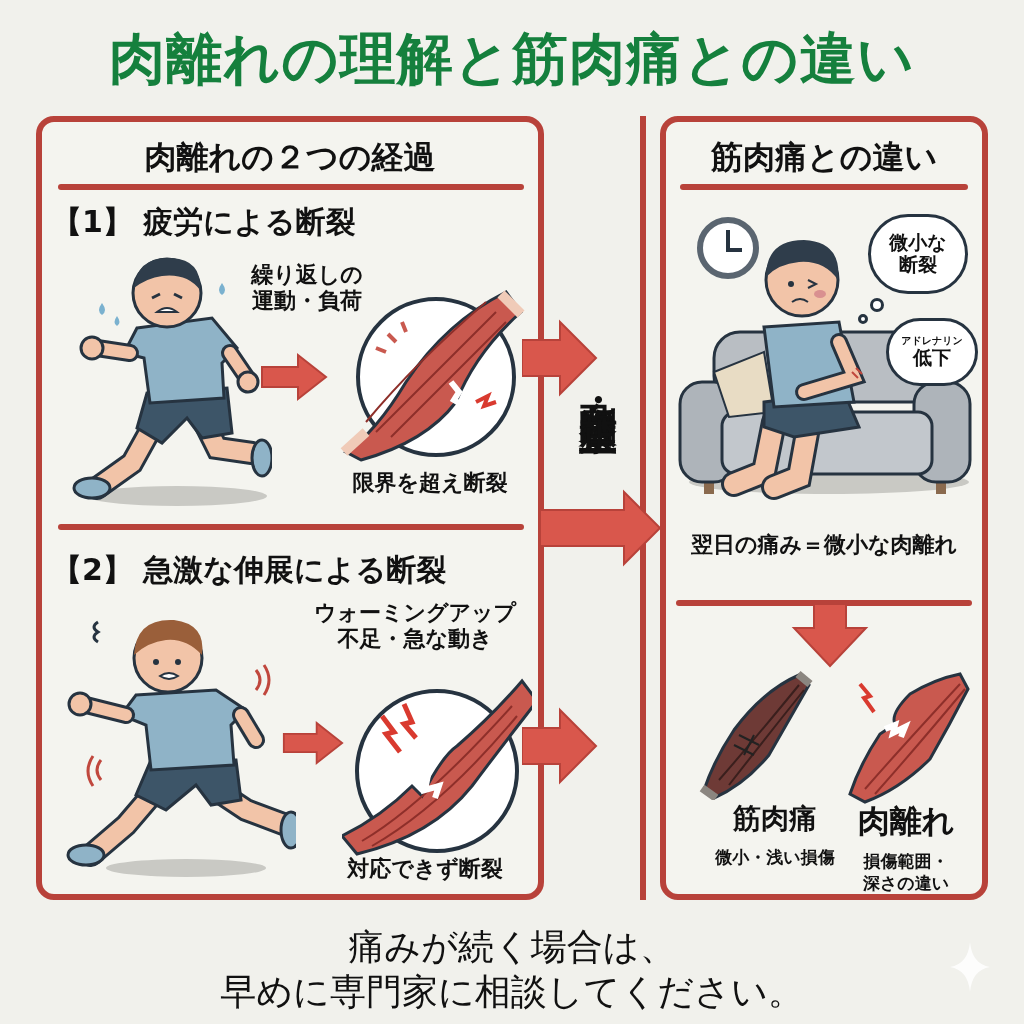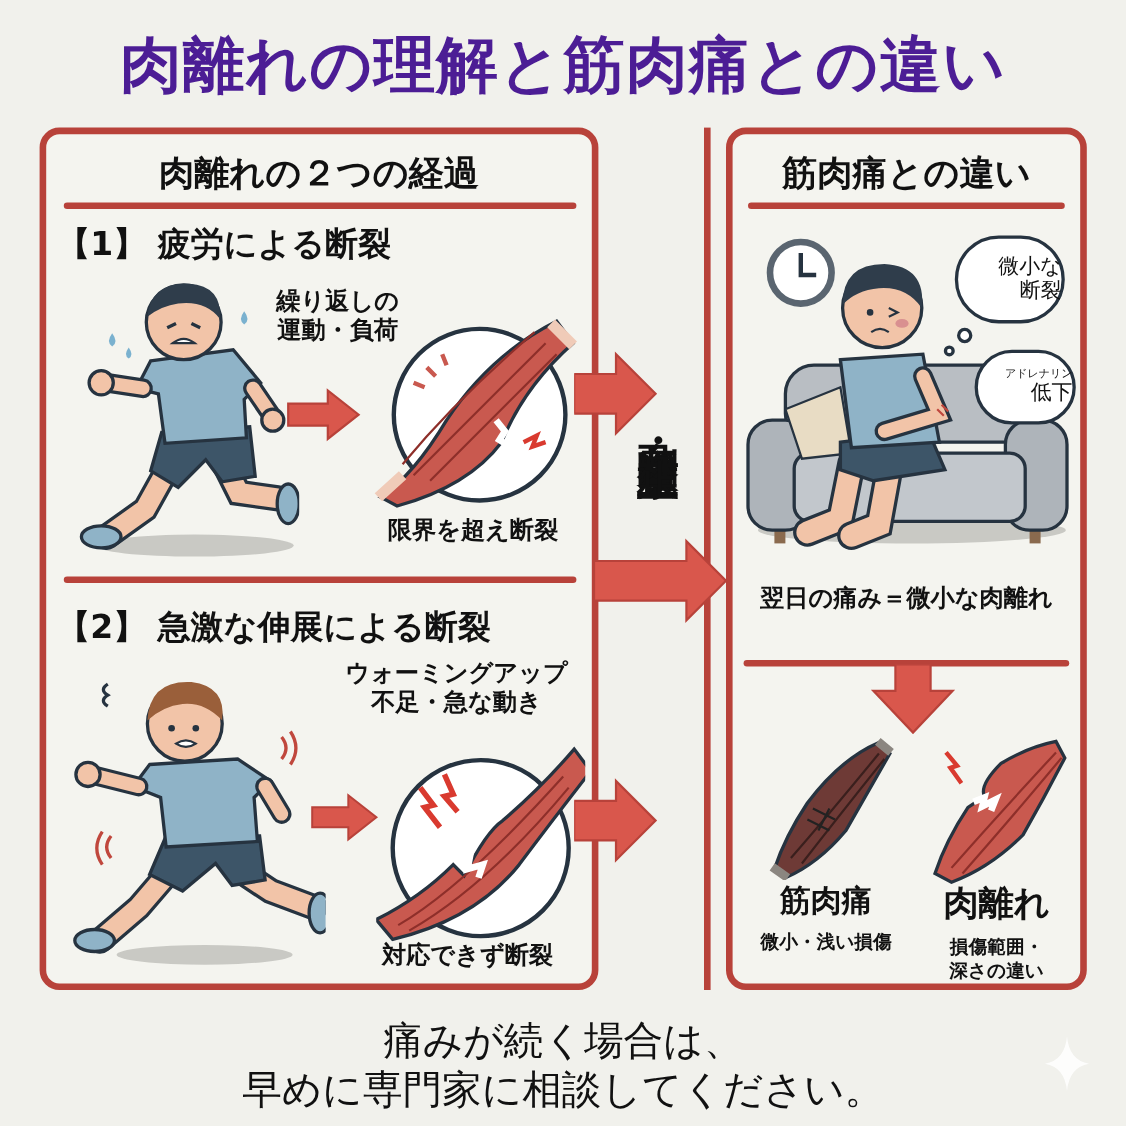--- a/index.html
+++ b/index.html
@@ -6,40 +6,40 @@
   html, body { width: 1024px; height: 1024px; overflow: hidden; }
   body {
     background: #f1f1ec;
     font-family: "DejaVu Sans", "Liberation Sans", sans-serif;
     color: #111;
     position: relative;
   }
   .abs { position: absolute; }
   .main-title {
     left: 0; top: 22px; width: 1024px; text-align: center;
-    font-size: 56px; font-weight: bold; letter-spacing: 1px; color: #4c1d95;
+    font-size: 56px; font-weight: bold; letter-spacing: 1px; color: #15803d;
   }
   .panel {
     border: 6px solid #b8423a; border-radius: 18px; background: #f4f4ef;
   }
   .panel-left { left: 36px; top: 116px; width: 508px; height: 784px; }
   .panel-right { left: 660px; top: 116px; width: 328px; height: 784px; }
   .divider-v { background: #b8423a; width: 6px; }
   .hline { background: #b8423a; height: 6px; border-radius: 3px; }
   .panel-title { font-size: 32px; font-weight: bold; text-align: center; }
   .sec-title { font-size: 30px; font-weight: bold; }
   .lbl { font-size: 22px; font-weight: bold; text-align: center; line-height: 1.2; }
   .lbl-sm { font-size: 17px; font-weight: bold; text-align: center; line-height: 1.3; }
   .vtext {
     writing-mode: vertical-rl; text-orientation: upright;
     font-size: 38px; font-weight: bold; letter-spacing: 2px;
   }
   .bottom-msg { left: 0; width: 1024px; text-align: center; font-size: 36px; font-weight: normal; line-height: 1.25; }
   svg { display: block; }
-  .bubble { font-size: 19px; font-weight: normal; text-align: right; line-height: 1.15; }
+  .bubble { font-size: 19px; font-weight: bold; text-align: center; line-height: 1.15; }
 </style>
 </head>
 <body>
 
 <div class="abs main-title">肉離れの理解と筋肉痛との違い</div>
 
 <div class="abs panel panel-left"></div>
 <div class="abs panel-title" style="left:36px;top:136px;width:508px;">肉離れの２つの経過</div>
 <div class="abs hline" style="left:58px;top:184px;width:466px;"></div>
 
@@ -251,21 +251,21 @@
 </div>
 <div class="abs" style="left:840px;top:664px;">
   <svg width="130" height="140" viewBox="0 0 130 140">
     <path d="M10 130 Q20 100 40 70 L55 60 Q50 50 70 30 Q95 15 120 10 L128 25 Q110 60 90 95 Q60 125 25 138 Z" fill="#c9594f" stroke="#263340" stroke-width="3"></path>
     <path d="M25 125 Q60 85 120 20 M35 130 Q75 85 125 25" stroke="#8e2f2a" stroke-width="2" fill="none"></path>
     <path d="M45 65 l10 -4 l-2 8 l12 -6 l-4 10" stroke="#fff" stroke-width="6" fill="none"></path>
     <path d="M20 20 l10 12 l-6 2 l10 14" stroke="#d93a2f" stroke-width="4" fill="none"></path>
   </svg>
 </div>
 
-<div class="abs" style="left:676px;top:800px;width:150px;text-align:center;">
+<div class="abs" style="left:700px;top:800px;width:150px;text-align:center;">
   <div style="font-size:28px;font-weight:bold;">筋肉痛</div>
   <div class="lbl-sm" style="margin-top:8px;">微小・浅い損傷</div>
 </div>
 <div class="abs" style="left:836px;top:800px;width:140px;text-align:center;">
   <div style="font-size:32px;font-weight:bold;">肉離れ</div>
   <div class="lbl-sm" style="margin-top:6px;">損傷範囲・</div>
   <div class="lbl-sm">深さの違い</div>
 </div>
 
 <div class="abs bottom-msg" style="top:924px;">

